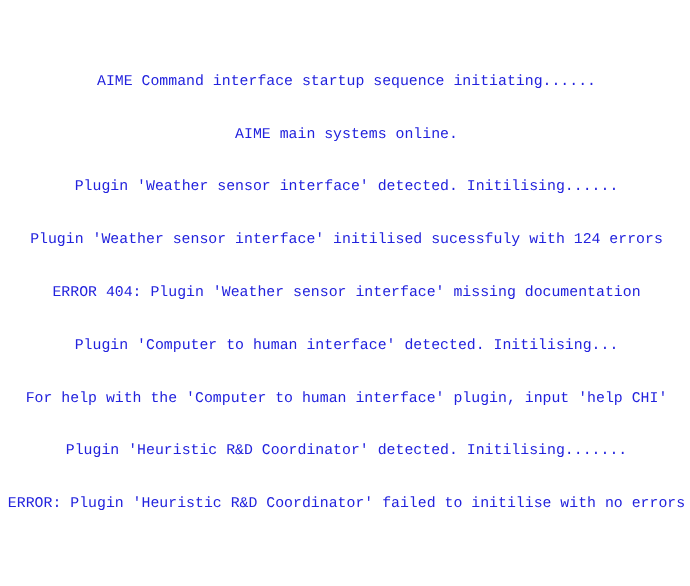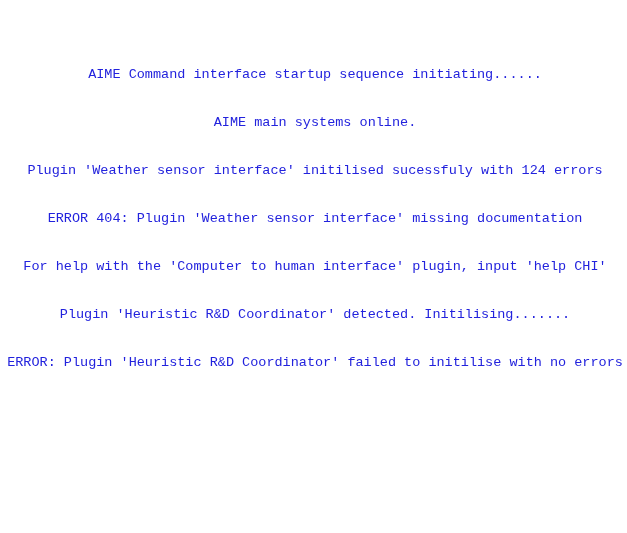--- a/index.html
+++ b/index.html
@@ -35,22 +35,24 @@
   }
 </style>
 </head>
 <body>
 
 <div id="terminal">
 
   
   <div class="line">AIME Command interface startup sequence initiating......</div>
   <div class="line">AIME main systems online.</div>
+  <div class="line">Plugin 'Weather sensor interface' detected. Initilising......</div>
   <div class="line">Plugin 'Weather sensor interface' initilised sucessfuly with 124 errors</div>
   <div class="line">ERROR 404: Plugin 'Weather sensor interface' missing documentation</div>
+  <div class="line">Plugin 'Computer to human interface' detected. Initilising...</div>
   <div class="line">For help with the 'Computer to human interface' plugin, input 'help CHI'</div>
   <div class="line">Plugin 'Heuristic R&amp;D Coordinator' detected. Initilising.......</div>
   <div class="line">ERROR: Plugin 'Heuristic R&amp;D Coordinator' failed to initilise with no errors</div>
   
   
   
   
 
   
   

